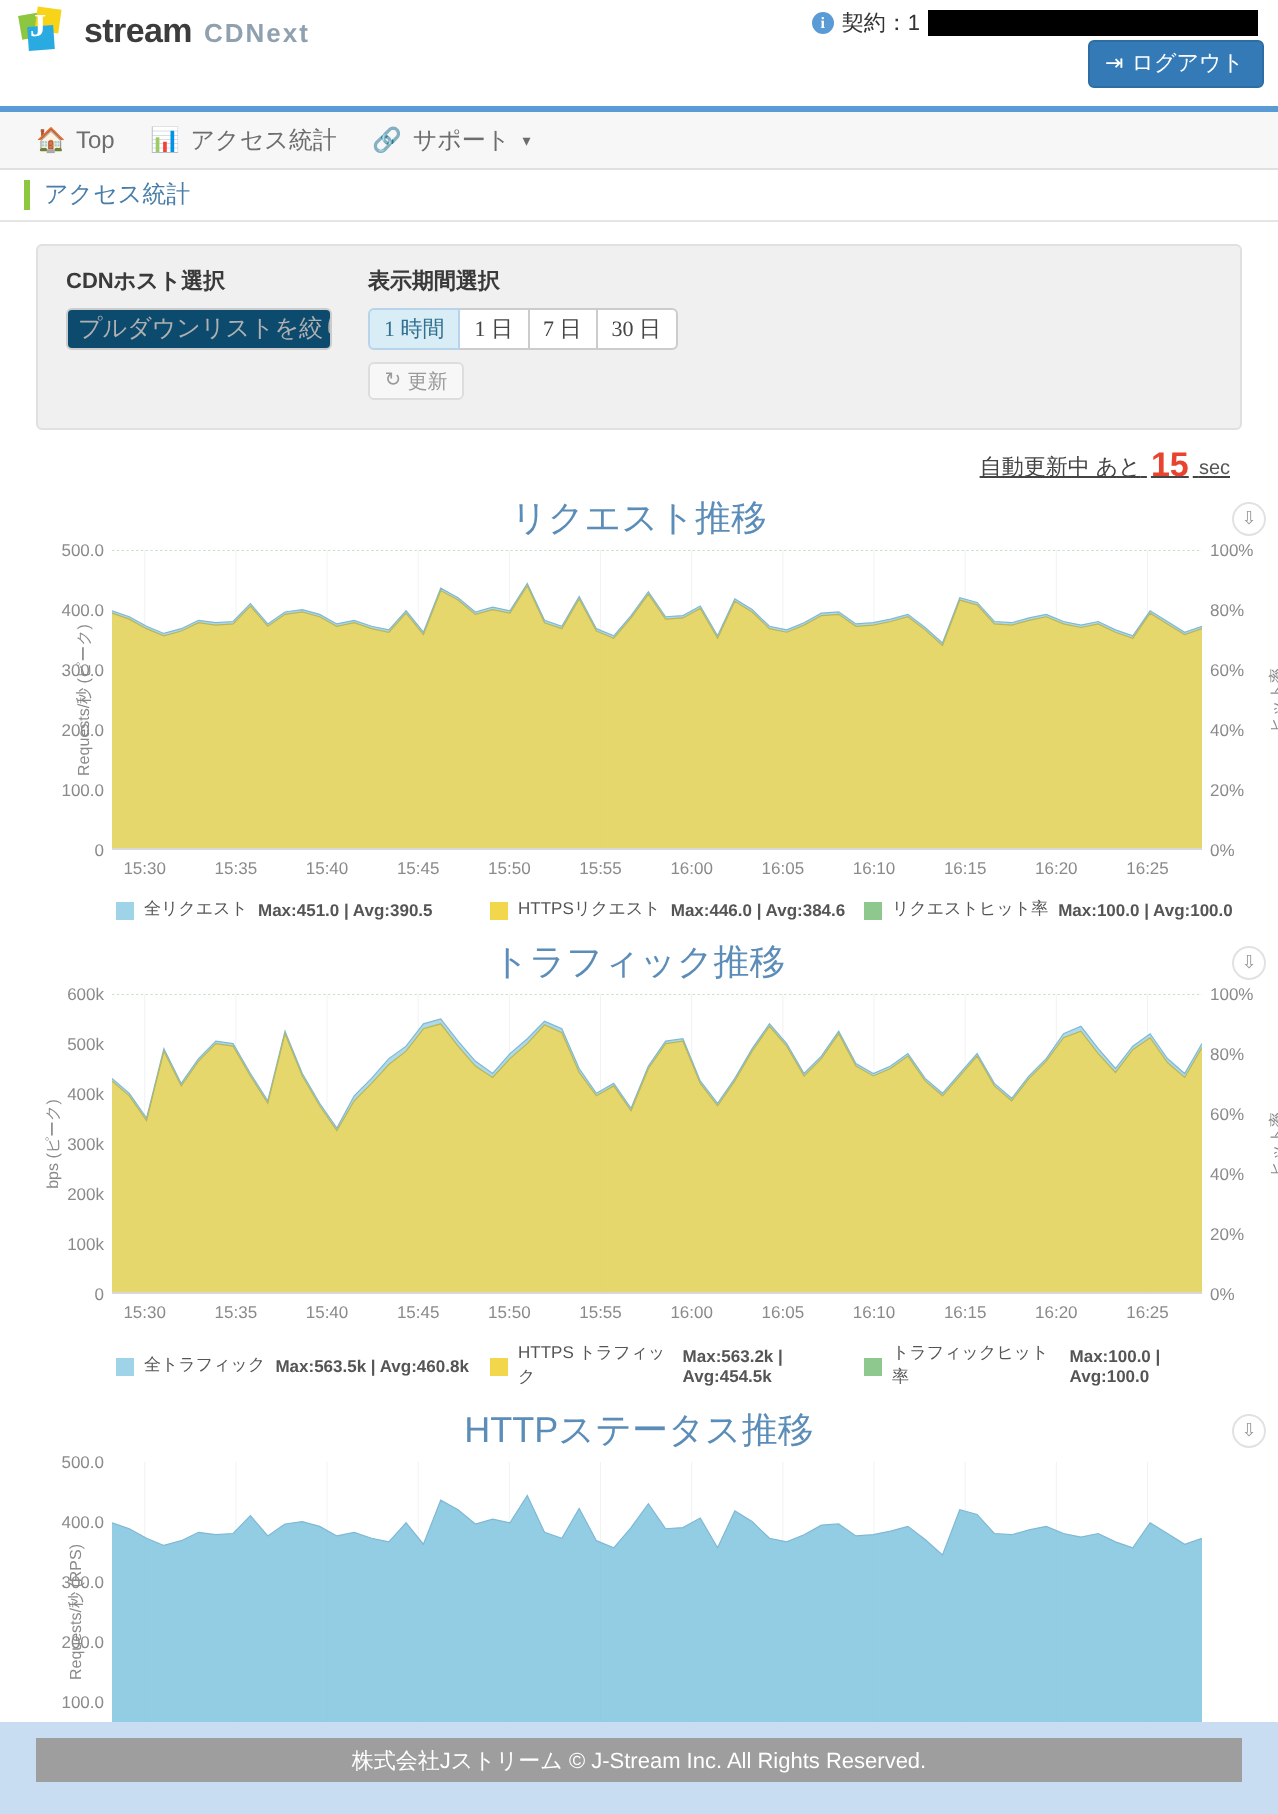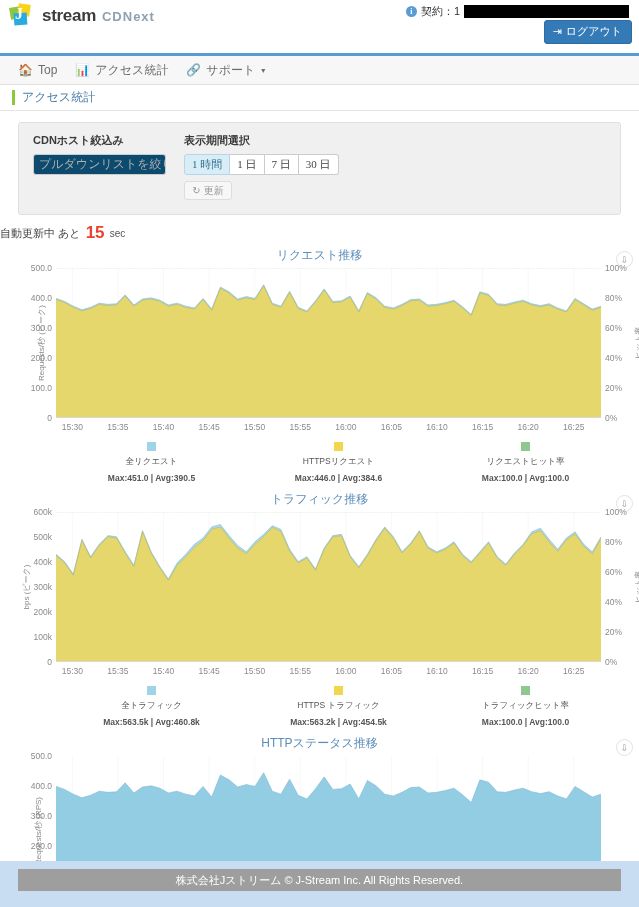--- a/index.html
+++ b/index.html
@@ -128,29 +128,29 @@
   .period-btn.active { background:#d9edf7; color:#31708f; border-color:#b8d4ea; }
   .refresh-btn {
     margin-top:6px; height:19px; width:48px;
     border:1px solid #ddd; border-radius:3px; background:#f7f7f7;
     font-size:10px; color:#9a9a9a;
     display:flex; align-items:center; justify-content:center; gap:3px;
     cursor:pointer;
   }
 
   .autorefresh {
-    padding:8px 36px 0 0;
-    font-size:11px; color:#444;
+    text-align:right; padding:8px 24px 0 0;
+    font-size:11px; color:#444;text-decoration:underline;
   }
   .autorefresh .num { color:#e8432e; font-size:17px; font-weight:bold; vertical-align:-1px; padding:0 2px; }
   .autorefresh .sec { font-size:10px; color:#555; }
 
   
   .chart-block { position:relative; margin-top:4px; }
-  .chart-title { text-align:center; font-size:12px; color:#5b8db8; padding-bottom:4px; }
+  .chart-title { text-align:center; font-size:18px; color:#5b8db8; padding-bottom:4px; }
   .chart-area { position:relative; height:150px; margin:0 38px 0 56px; }
   .plot {
     position:absolute; left:0; right:0; top:0; bottom:0;
     border-bottom:1px solid #d8d8d8;
   }
   .plot svg { display:block; width:100%; height:100%; }
   .ylabels { position:absolute; left:-40px; top:0; bottom:0; width:36px; }
   .ylab { position:absolute; right:0; font-size:8.5px; color:#8a8a8a; transform:translateY(-50%); }
   .ylabels-right { position:absolute; right:-34px; top:0; bottom:0; width:30px; }
   .ylab-r { position:absolute; left:0; font-size:8.5px; color:#8a8a8a; transform:translateY(-50%); }
@@ -171,21 +171,21 @@
     transform:translateX(-50%); top:2px; white-space:nowrap;
   }
   .dl-btn {
     position:absolute; right:6px; top:4px;
     width:17px; height:17px; border-radius:50%;
     border:1px solid #e2e2e2; background:#fff;
     display:flex; align-items:center; justify-content:center;
     color:#999; font-size:9px; cursor:pointer;
   }
   .legend { margin:6px 0 0 58px; display:flex; flex-wrap:wrap; }
-  .legend-item { display:flex; align-items:center; gap:5px; font-size:8.5px; color:#555; margin-bottom:4px;flex-direction:column; }
+  .legend-item { display:flex; align-items:center; gap:5px; font-size:8.5px; color:#555; margin-bottom:4px; }
   .swatch { width:9px; height:9px; flex:none; }
   .lg-name { display:inline-block; }
   .lg-stats { display:inline-block; color:#555;font-weight:bold; }
 
   .legend-2col .legend-item { width:187px; }
 
   .footer {
     margin: 8px 18px 0 18px;
     height:22px; background:#9e9e9e; color:#fff;
     display:flex; align-items:center; justify-content:center;
@@ -238,21 +238,21 @@
 <div class="page-title-bar">
   <div class="title-accent"></div>
   <div class="page-title">アクセス統計</div>
 </div>
 
 <div class="content">
 
   <div class="panel">
 
     <div>
-      <div class="field-label">CDNホスト絞込み</div>
+      <div class="field-label">CDNホスト選択</div>
       <div class="filter-input">プルダウンリストを絞り込</div>
     </div>
 
     <div>
       <div class="field-label">表示期間選択</div>
       <div class="period-group">
         <div class="period-btn active">1 時間</div>
         <div class="period-btn">1 日</div>
         <div class="period-btn">7 日</div>
         <div class="period-btn">30 日</div>

